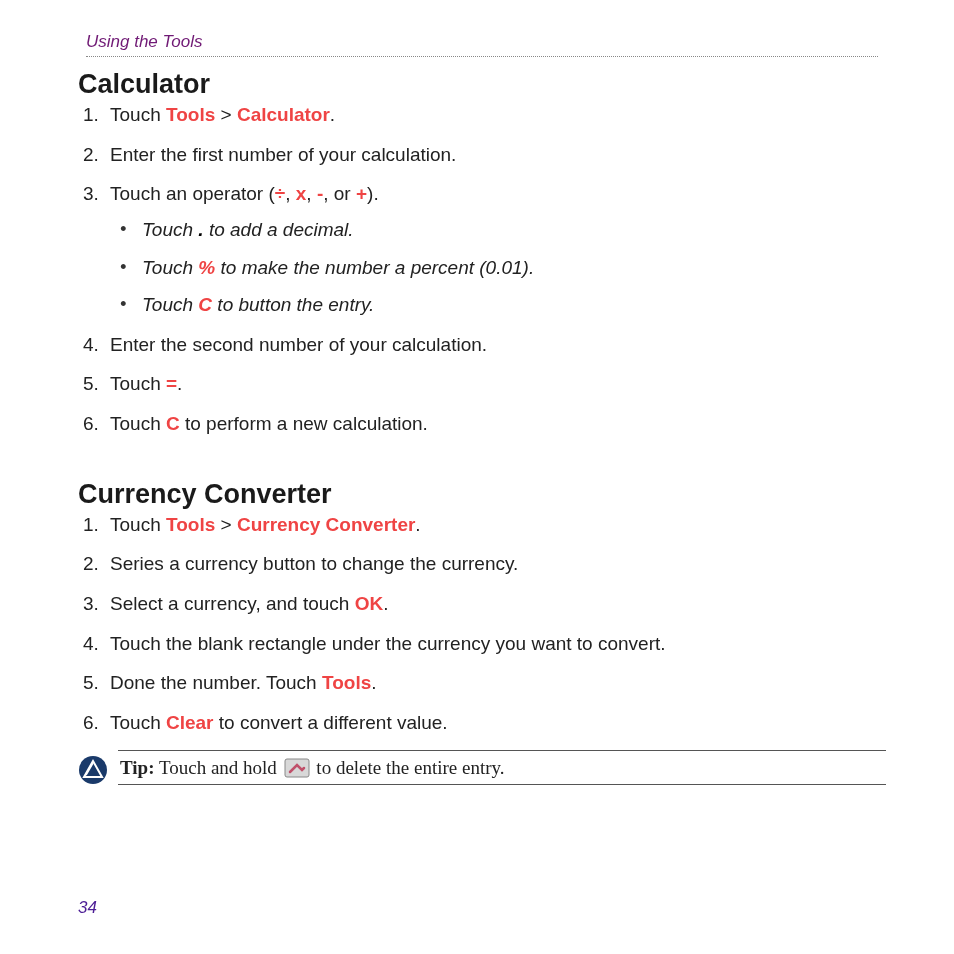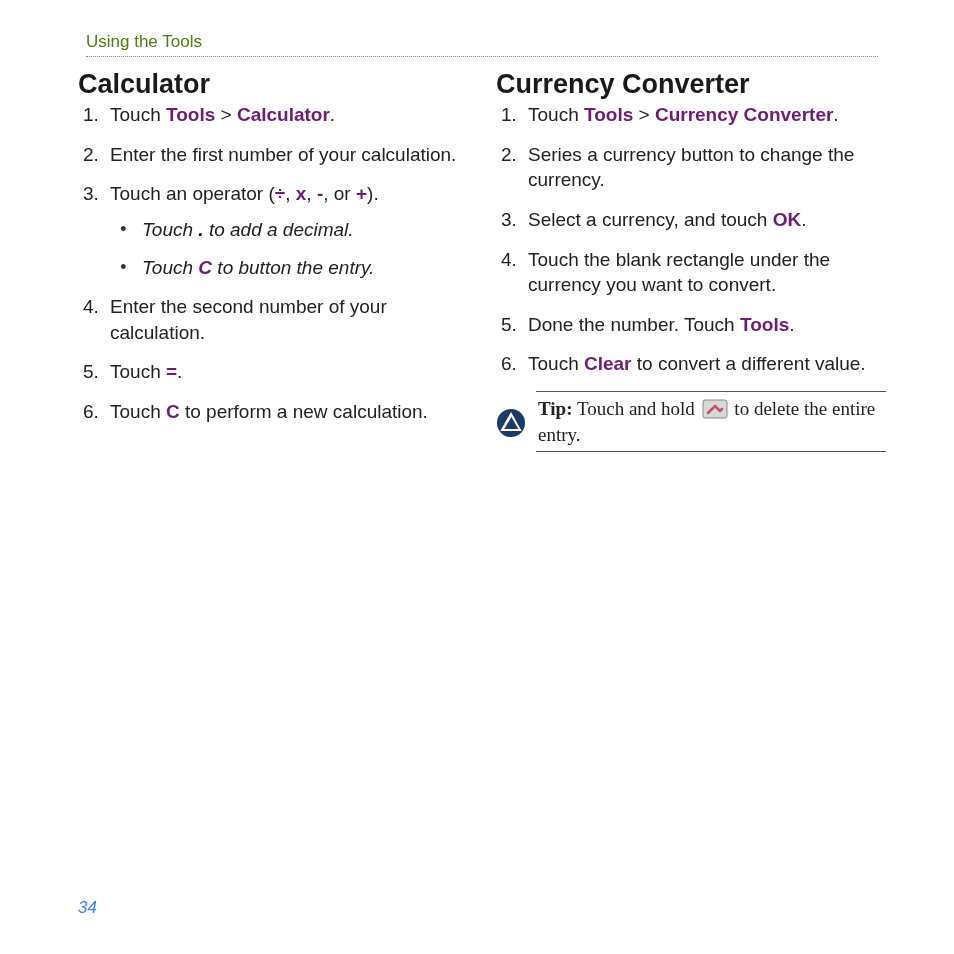--- a/index.html
+++ b/index.html
@@ -7,28 +7,30 @@
     width: 954px;
     height: 954px;
     background: #fff;
     font-family: Arial, Helvetica, sans-serif;
     color: #222;
     position: relative;
     padding: 32px 68px 0 78px;
   }
   .header-line {
     font-size: 17px;
-    color: #4d7c0f;
+    color: #701a75;
     padding-bottom: 4px;
     border-bottom: 1px dotted #888;
     margin: 0 8px 12px 8px;
+    font-style: italic;
   }
   .columns {
     display: flex;
     gap: 28px;
+    flex-direction: column;
   }
   .col {
     flex: 1;
     min-width: 0;
   }
   h2 {
     font-size: 27px;
     font-weight: bold;
     color: #1a1a1a;
     margin-bottom: 2px;
@@ -55,25 +57,25 @@
     margin-bottom: 12px;
   }
   ul > li::before {
     content: "•";
     position: absolute;
     left: 2px;
     top: 0;
     color: #333;
     font-size: 18px;
   }
-  .b { font-weight: bold; color: #701a75; }
+  .b { font-weight: bold; color: #ef4444; }
   .bk { font-weight: bold; color: #000; }
   .tip-row {
     display: flex;
-    align-items: center;
+    align-items: flex-end;
     gap: 10px;
     margin-top: 6px;
   }
   .tip-icon {
     width: 30px; height: 30px;
     flex: 0 0 30px;
     margin-top: 2px;
   }
   .tip-box {
     flex: 1;
@@ -91,21 +93,21 @@
     vertical-align: -4px;
     margin: 0 2px;
   }
   .footer {
     position: absolute;
     left: 78px; right: 68px;
     bottom: 36px;
     display: flex;
     justify-content: space-between;
     font-style: italic;
-    color: #3b82f6;
+    color: #4c1d95;
     font-size: 17px;
     border-top: 1px dotted transparent;
   }
 </style>
 </head>
 <body>
 
 <div class="header-line">Using the Tools</div>
 
 <div class="columns">
@@ -114,20 +116,21 @@
     <h2>Calculator</h2>
     <ol>
       <li>
         <span>Touch </span><span class="b">Tools</span><span> &gt; </span><span class="b">Calculator</span><span>.</span>
       </li>
       <li>Enter the first number of your calculation.</li>
       <li>
         <span>Touch an operator (</span><span class="b">÷</span><span>, </span><span class="b">x</span><span>, </span><span class="b">-</span><span>, or </span><span class="b">+</span><span>).</span>
         <ul>
           <li><span>Touch </span><span class="bk">.</span><span> to add a decimal.</span></li>
+          <li><span>Touch </span><span class="b">%</span><span> to make the number a percent (0.01).</span></li>
           <li><span>Touch </span><span class="b">C</span><span> to button the entry.</span></li>
         </ul>
       </li>
       <li>Enter the second number of your calculation.</li>
       <li><span>Touch </span><span class="b">=</span><span>.</span></li>
       <li><span>Touch </span><span class="b">C</span><span> to perform a new calculation.</span></li>
     </ol>
   </div>
 
   <div class="col">

